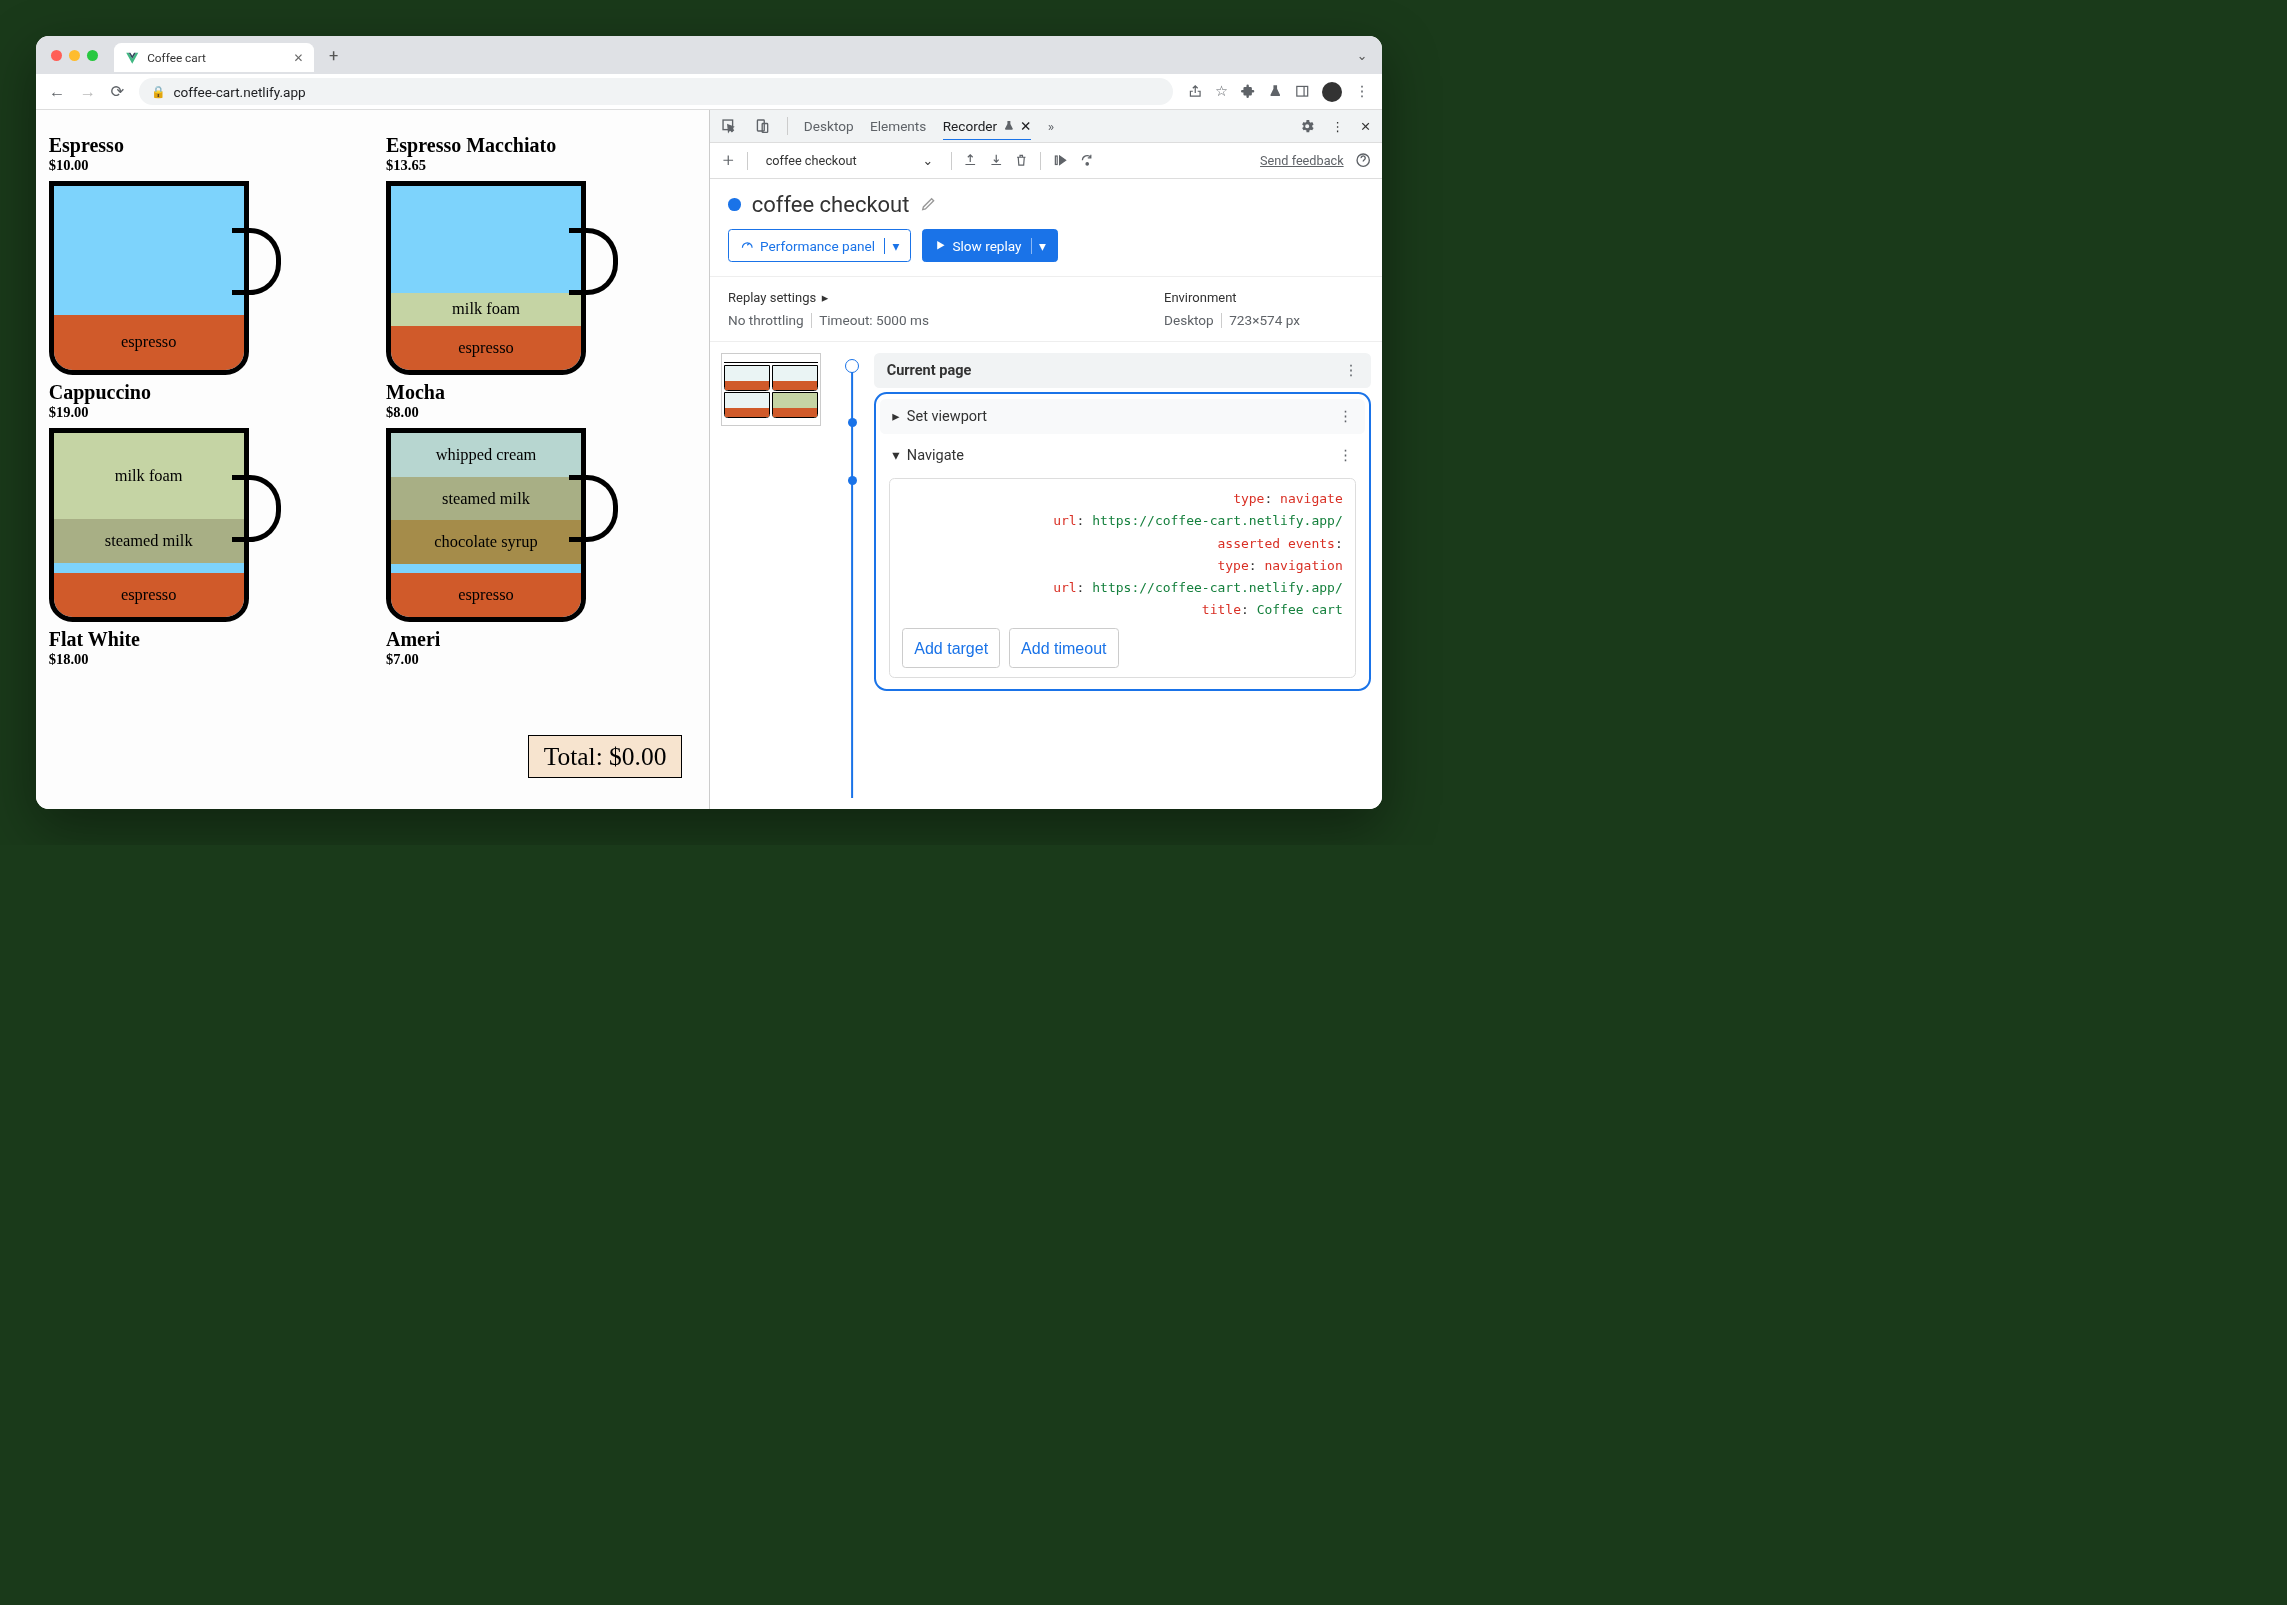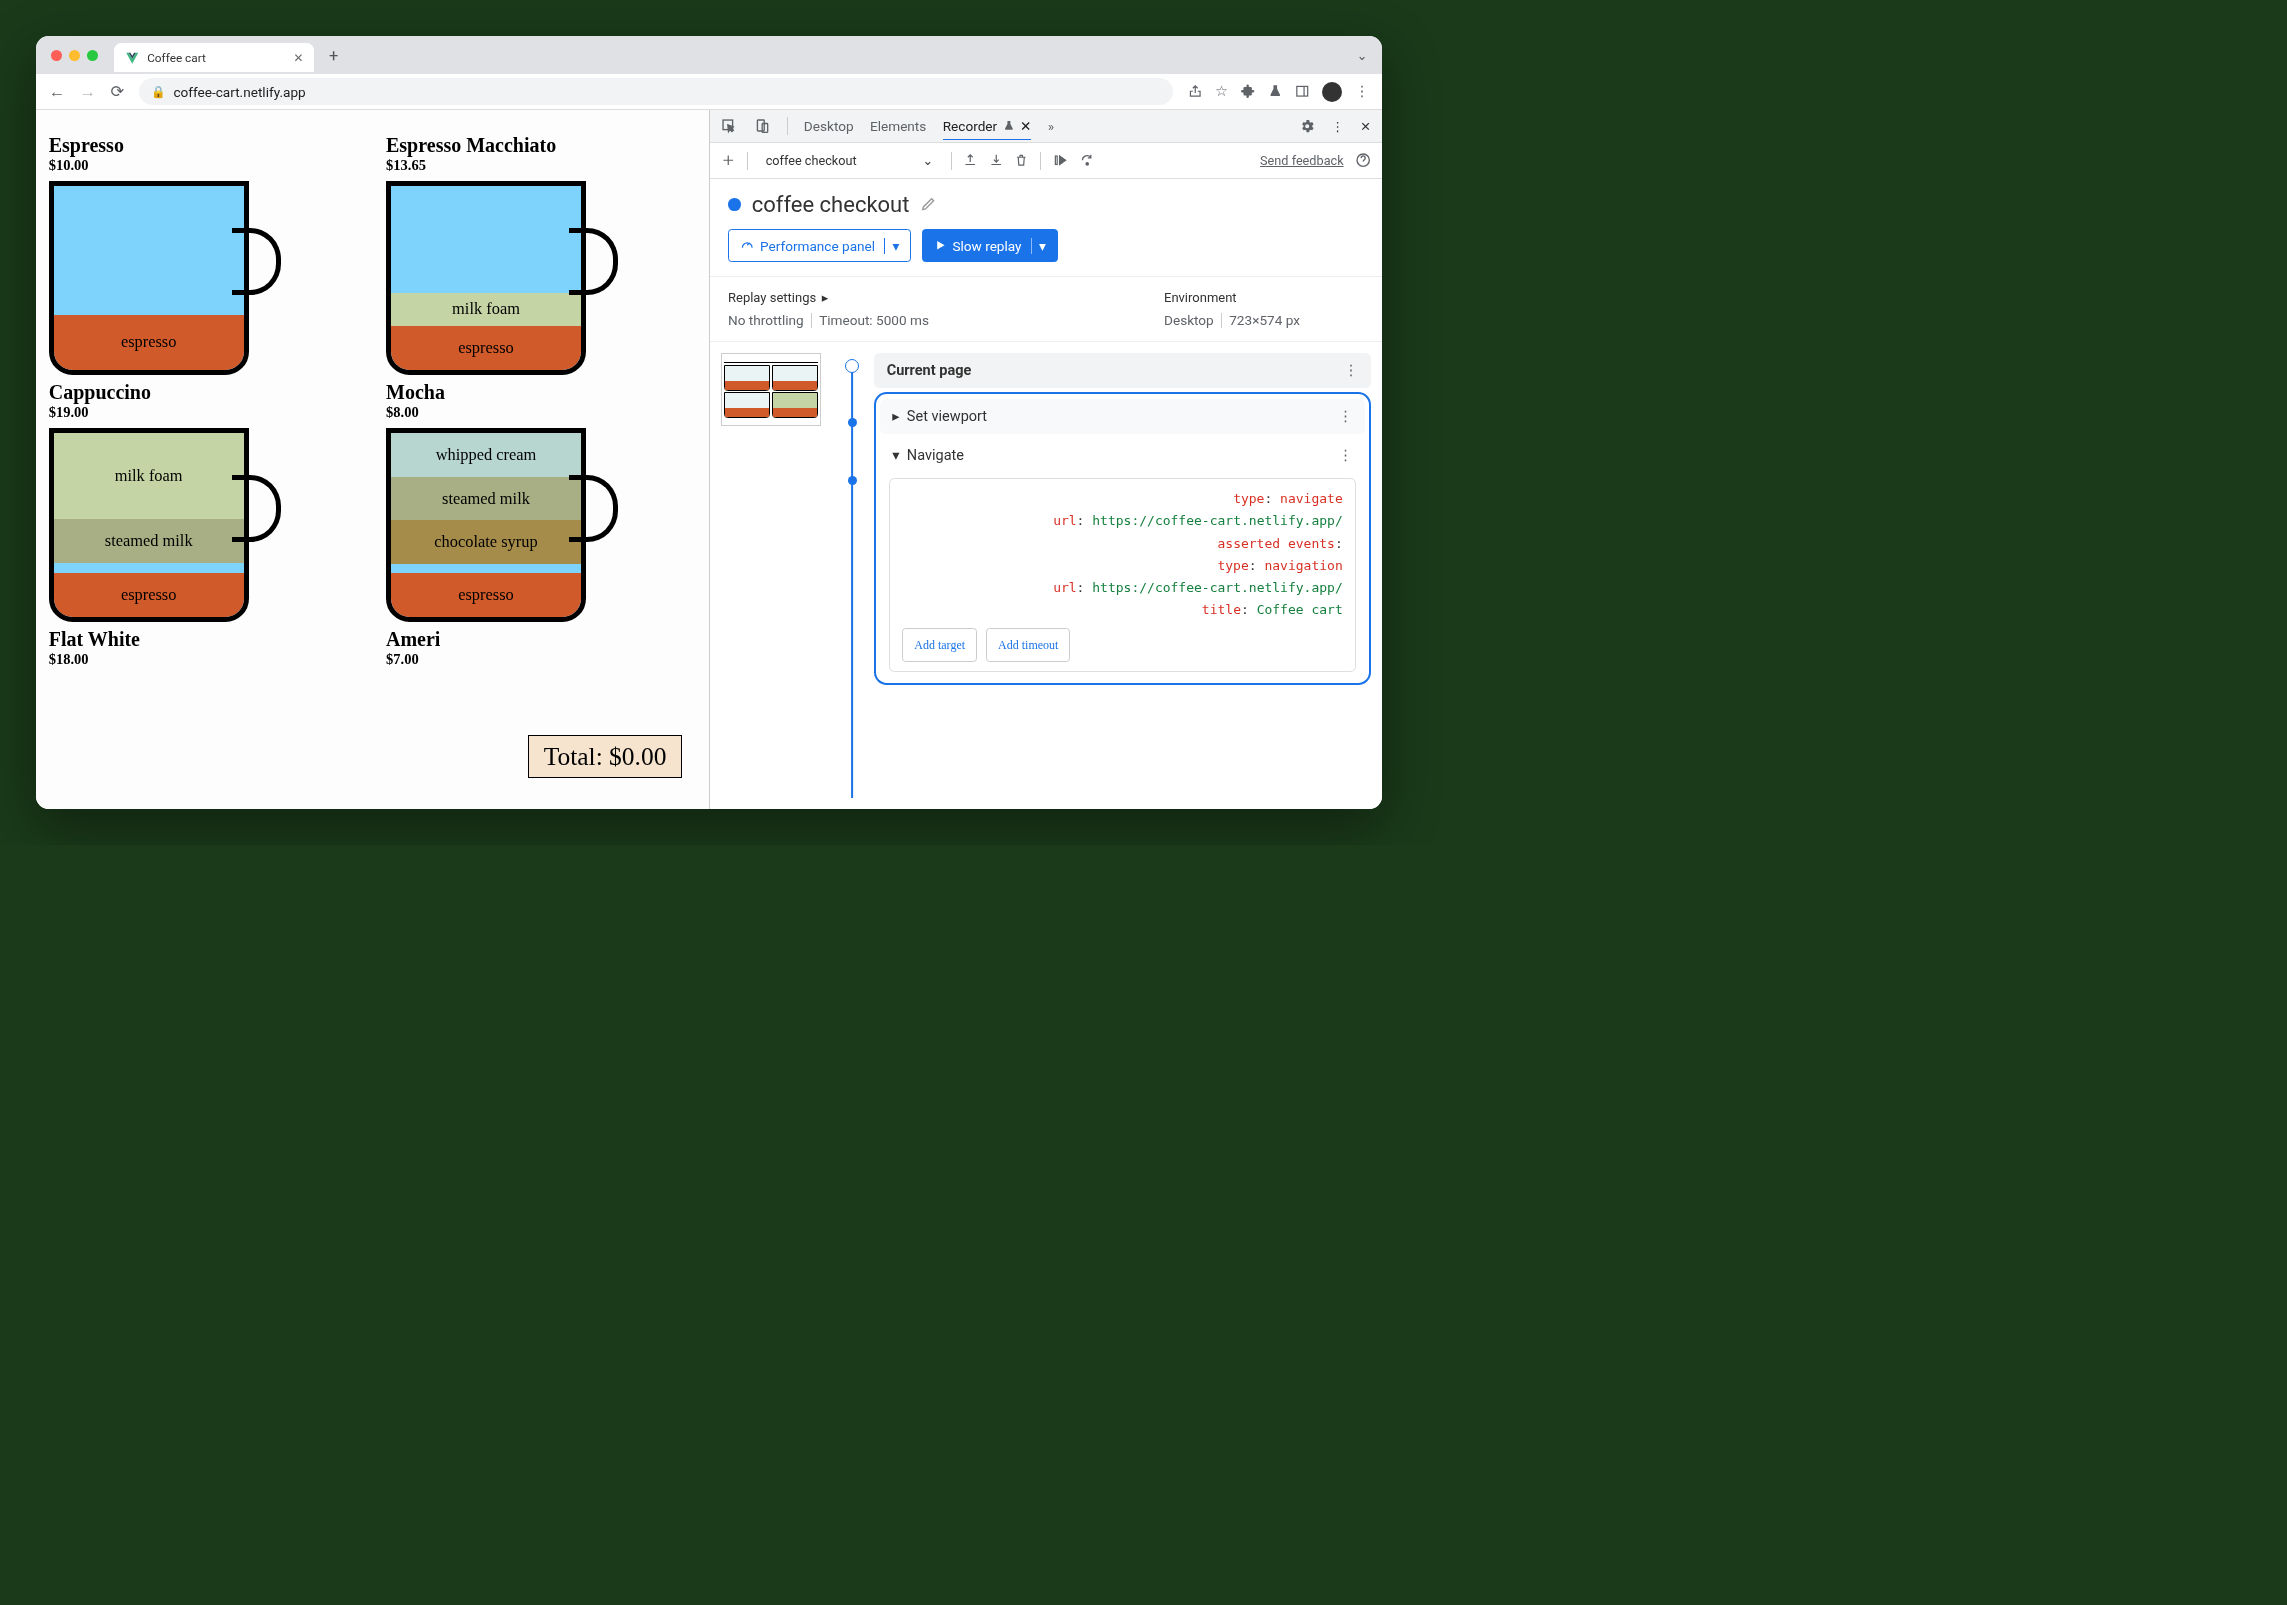--- a/index.html
+++ b/index.html
@@ -83,21 +83,21 @@
   .step-header .kebab { margin-left:auto; color:#5f6368; cursor:pointer;}
   .step-current { background: #f1f3f4; }
   .step-box { border: 2.7px solid #1a73e8; border-radius: 12.7px; padding: 5.5px 3.6px; }
   .step-viewport { background: #f8f9fa; border-radius:5.5px; }
   .step-detail { margin: 5.5px 9px; border: 0.9px solid #ddd; border-radius: 5.5px; padding: 9px 12.7px; font-family: "SF Mono", Menlo, monospace; font-size: 13px; line-height: 1.7; }
   .step-detail .k { color: #d93025; }
   .step-detail .v { color: #15803d; }
   .step-detail .ve { color: #d93025; }
   .step-detail .indent { padding-left: 25.5px; }
   .step-buttons { display:flex; gap:9px; margin-top:7.3px; }
-  .mini-btn { border:0.9px solid #ccc; color:#1a73e8; border-radius:3.6px; padding:5.5px 11px; cursor:pointer; font-family: Liberation Serif, serif; font-size:12px; background:#fff;}
+  .mini-btn { border:0.9px solid #ccc; color:#1a73e8; border-radius:3.6px; padding:5.5px 11px; cursor:pointer; font-family: Liberation Sans, sans-serif; font-size:16px; background:#fff;}
   svg { display:block; }
 </style>
 </head>
 <body>
 
 <div class="browser-window">
 
   <div class="title-bar">
     <div class="traffic-lights">
       <div class="light red"></div>

